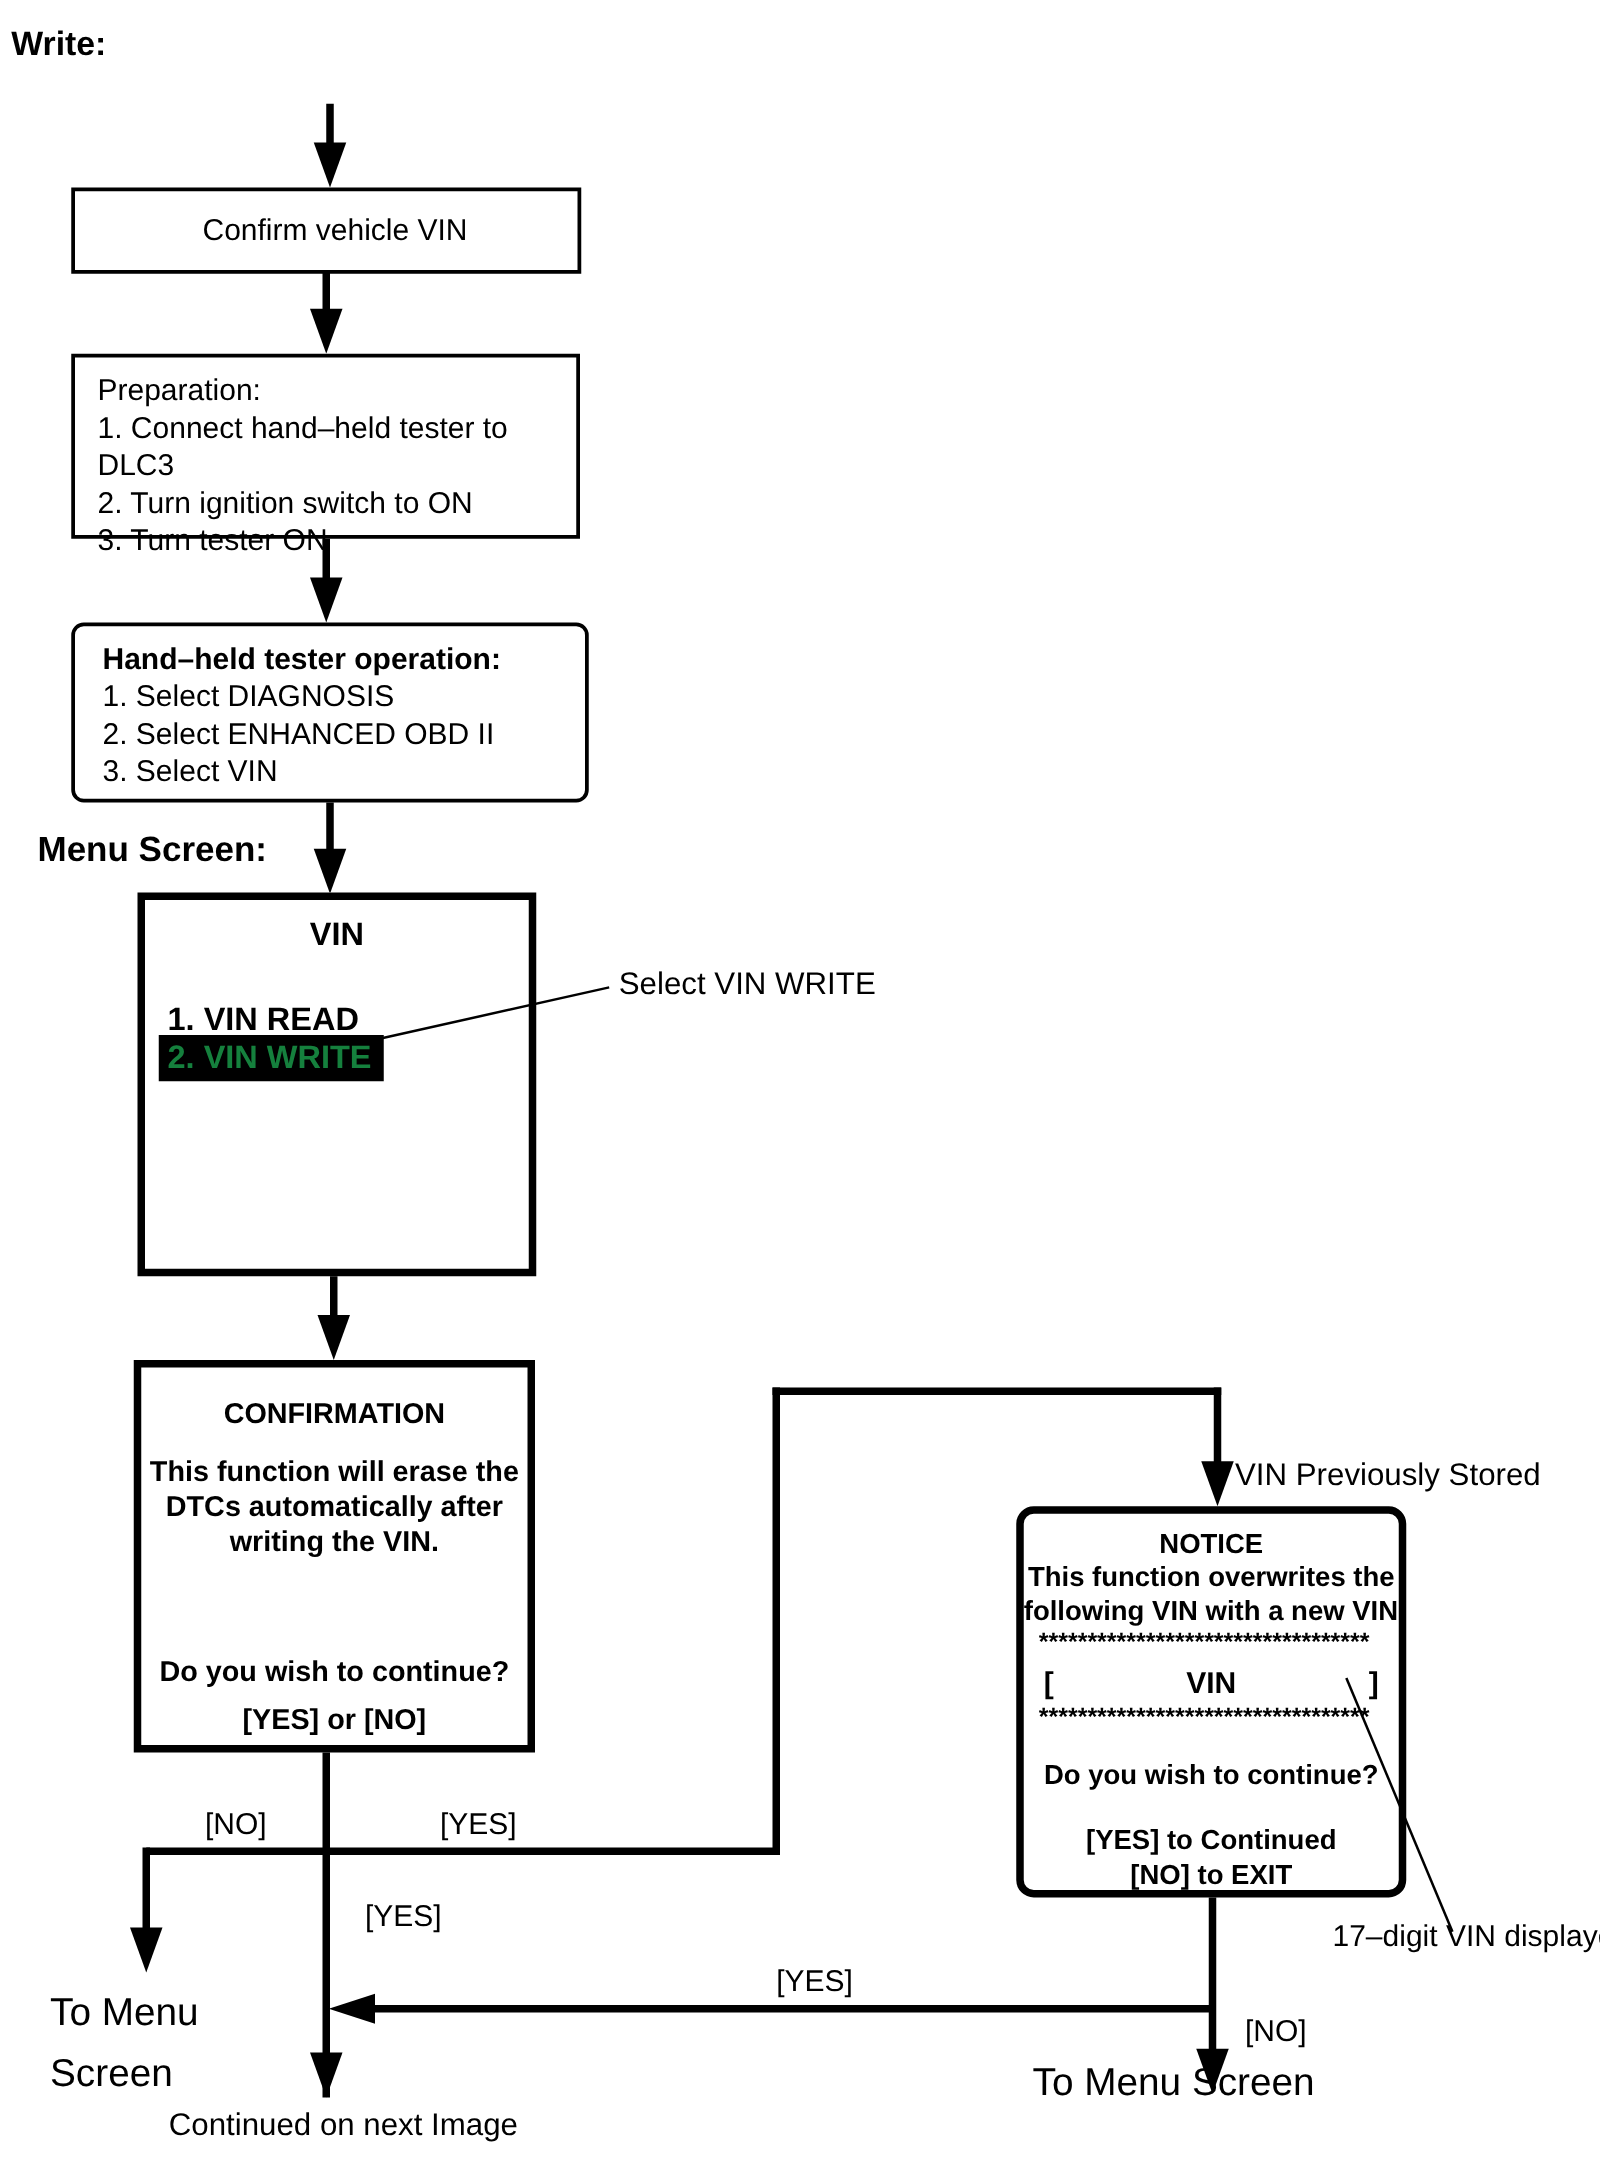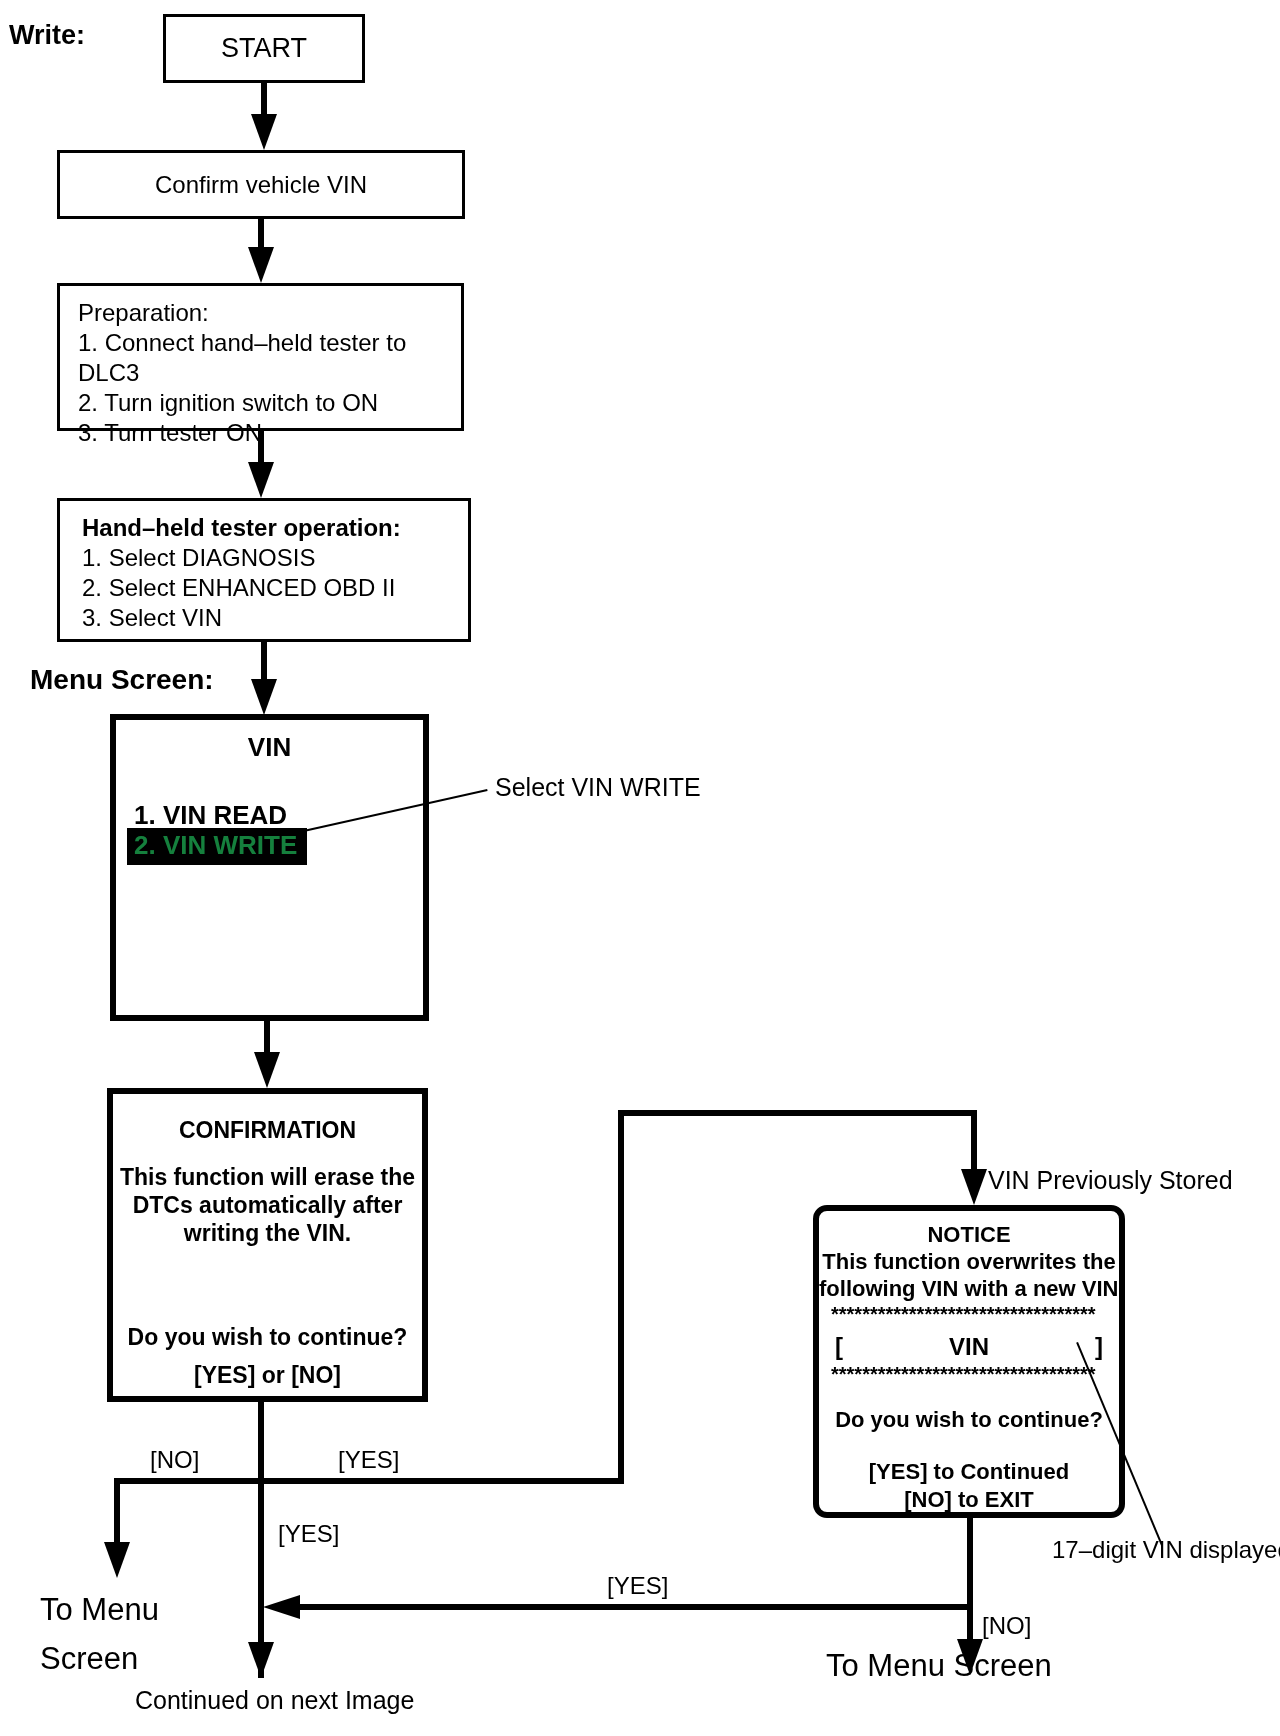--- a/index.html
+++ b/index.html
@@ -18,21 +18,21 @@
   .thinline{position:absolute;height:2px;background:#000;transform-origin:0 0;}
   
   .arrow-down{position:absolute;width:0;height:0;
     border-left:13px solid transparent;border-right:13px solid transparent;
     border-top:36px solid #000;}
   .arrow-left{position:absolute;width:0;height:0;
     border-top:12px solid transparent;border-bottom:12px solid transparent;
     border-right:37px solid #000;}
   
   .lbl{position:absolute;white-space:nowrap;}
-  .bold{font-weight:bold;}.fs24{font-size:24px;}
+  .bold{font-weight:bold;}.fs24{font-size:24px;padding-left:14px;}
   .fs25{font-size:25px;}.fs26{font-size:26px;}.fs27{font-size:27px;}
   .fs28{font-size:28px;}.fs31{font-size:31px;}
   .listbox{padding:12px 10px 0 18px;font-size:24px;line-height:30px;}
   .menu-item-highlight{
     position:absolute;background:#000;color:#15803d;font-weight:bold;font-size:26px;
     padding:2px 10px 4px 7px;white-space:nowrap;
   }
   .conf-line{position:absolute;width:100%;text-align:center;font-weight:bold;font-size:23px;white-space:nowrap;}
   .notice-line{position:absolute;width:100%;text-align:center;font-weight:bold;font-size:22px;white-space:nowrap;}
   .stars{position:absolute;left:12px;right:12px;overflow:hidden;font-weight:bold;font-size:20px;
@@ -41,23 +41,20 @@
     font-weight:bold;font-size:24px;}
 </style>
 </head>
 <body>
 
 <div class="canvas">
 
   <div class="lbl bold fs27" style="left:9px;top:8px;margin-top:12px;">Write:</div>
   <div class="lbl bold fs28" style="left:30px;top:664px;">Menu Screen:</div>
 
-  <div class="box center-text fs27" style="left:163px;top:14px;width:202px;height:69px;">
-    <span>START</span>
-  </div>
 
   <div class="vline" style="left:261px;top:83px;height:40px;"></div>
   <div class="arrow-down" style="left:251px;top:114px;"></div>
 
   <div class="box center-text fs24" style="left:57px;top:150px;width:408px;height:69px;">
     <span>Confirm vehicle VIN</span>
   </div>
 
   <div class="vline" style="left:258px;top:218px;height:38px;"></div>
   <div class="arrow-down" style="left:248px;top:247px;"></div>
@@ -65,21 +62,21 @@
   <div class="box listbox" style="left:57px;top:283px;width:407px;height:148px;">
     <div>Preparation:</div>
     <div>1. Connect hand–held tester to DLC3</div>
     <div>2. Turn ignition switch to ON</div>
     <div>3. Turn tester ON</div>
   </div>
 
   <div class="vline" style="left:258px;top:431px;height:40px;"></div>
   <div class="arrow-down" style="left:248px;top:462px;"></div>
 
-  <div class="box listbox" style="left:57px;top:498px;width:414px;height:144px;padding-left:22px;">
+  <div class="box listbox" style="left:57px;top:498px;width:414px;height:144px;padding-left:22px;border-radius:10px;">
     <div class="bold">Hand–held tester operation:</div>
     <div>1. Select DIAGNOSIS</div>
     <div>2. Select ENHANCED OBD II</div>
     <div>3. Select VIN</div>
   </div>
 
   <div class="vline" style="left:261px;top:642px;height:42px;"></div>
   <div class="arrow-down" style="left:251px;top:679px;"></div>
 
   <div class="screenbox" style="left:110px;top:714px;width:319px;height:307px;">

